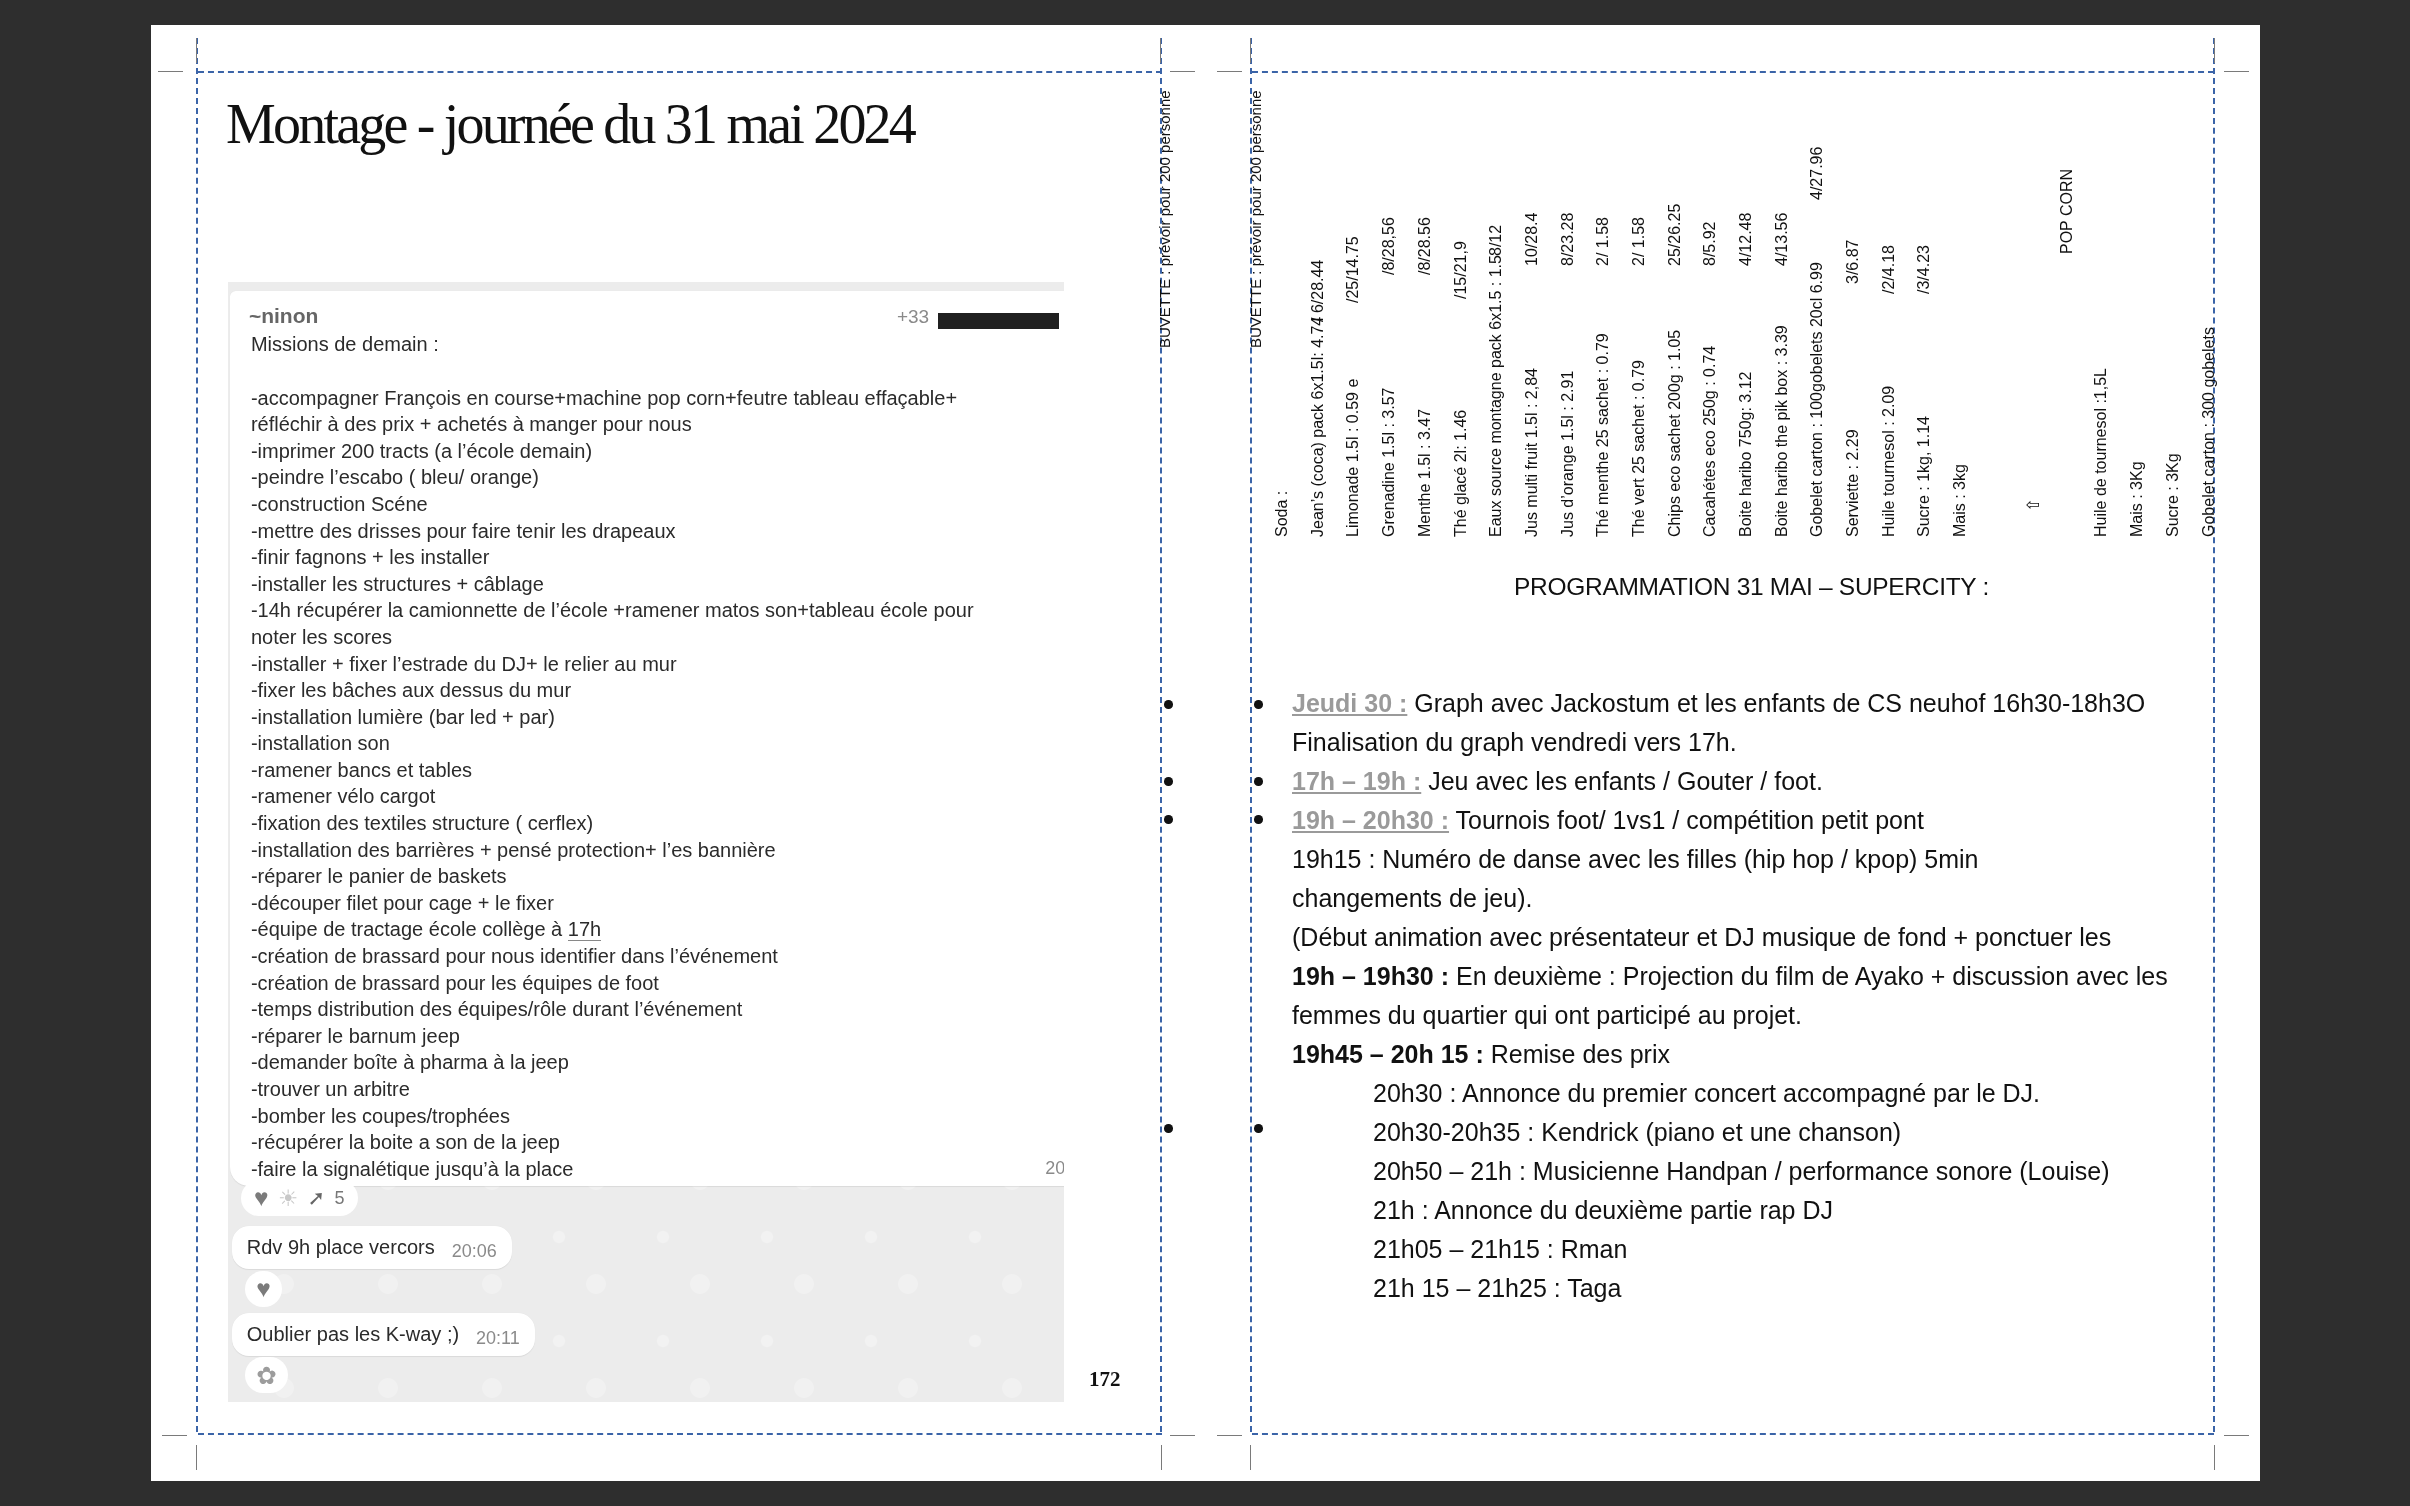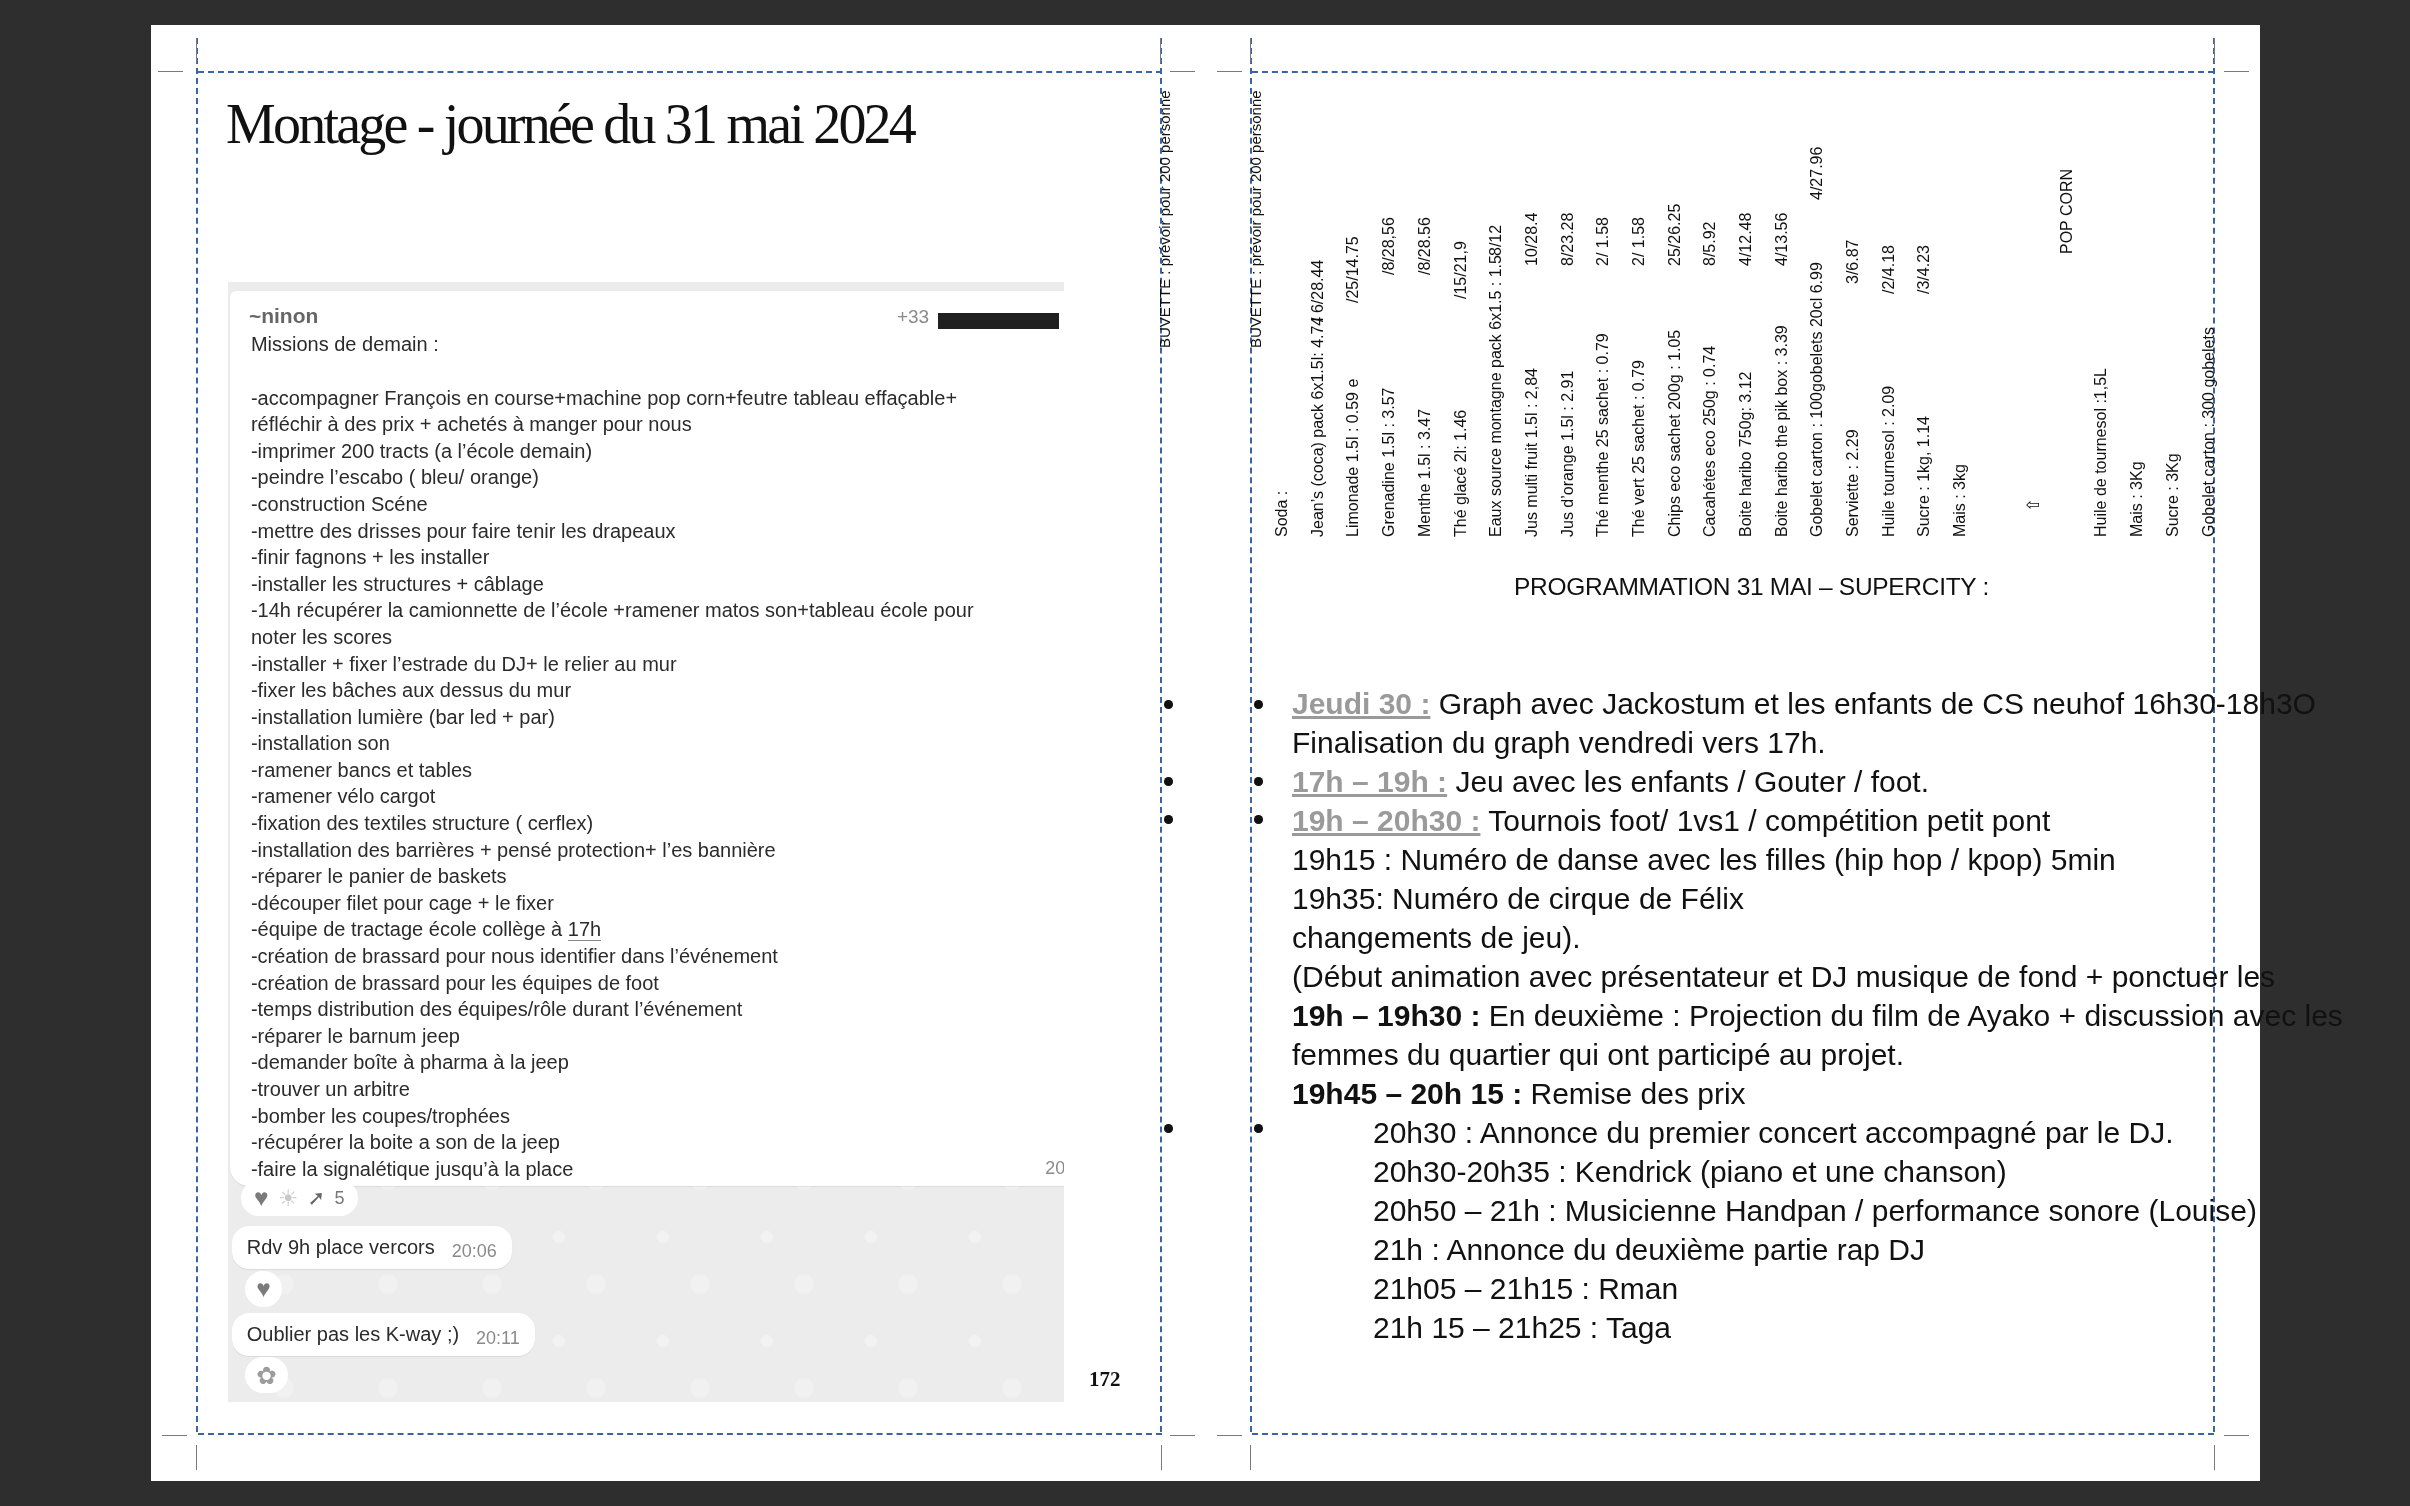--- a/index.html
+++ b/index.html
@@ -32,21 +32,21 @@
   .crutch{color:#666;font-size:21px;}
   .flower{color:#9c9c9c;font-size:24.5px;}
   .small-bubble{height:43px;display:flex;align-items:center;padding:0 15px;font-size:20px;color:#2b2b2b;border-radius:17px;}
   .small-bubble .time{position:static;margin-left:17px;font-size:18px;margin-top:7.5px;}
 
   
   .rot{position:absolute;transform-origin:0 0;transform:rotate(-90deg);white-space:nowrap;font-size:16px;color:#111;font-family:"Liberation Sans",sans-serif;}
   .rot-blue{font-size:16px;}
 
   .prog-title{position:absolute;left:1337px;top:573px;width:829px;text-align:center;font-size:24.5px;color:#111;letter-spacing:-0.3px;}
-  .prog{position:absolute;left:1292px;top:684px;width:904px;font-size:30px;color:#111;line-height:39px;}
+  .prog{position:absolute;left:1292px;top:684px;width:904px;font-size:25px;color:#111;line-height:39px;}
   .prog .line{display:block;white-space:nowrap;height:39px;}
   .prog .ind{padding-left:81px;}
   .prog .head{color:#9a9a9a;font-weight:bold;text-decoration:underline;text-decoration-color:#9a9a9a;}
   .prog .bold{font-weight:bold;}
   .bullet{position:absolute;width:8.5px;height:8.5px;border-radius:50%;background:#111;}
 </style>
 </head>
 <body>
 
 <div class="page"></div>
@@ -170,21 +170,20 @@
     <div class="rot" style="left: 2200px; top: 537px;">Gobelet carton : 300 gobelets</div>
   </div>
 
 <div class="prog-title">PROGRAMMATION 31 MAI – SUPERCITY :</div>
 <div class="prog" id="prog">
     <div class="line"><span class="head">Jeudi 30 :</span><span> Graph avec Jackostum et les enfants de CS neuhof 16h30-18h3O</span></div>
     <div class="line"><span>Finalisation du graph vendredi vers 17h.</span></div>
     <div class="line"><span class="head">17h – 19h :</span><span> Jeu avec les enfants / Gouter / foot.</span></div>
     <div class="line"><span class="head">19h – 20h30 :</span><span> Tournois foot/ 1vs1 / compétition petit pont</span></div>
     <div class="line"><span>19h15 : Numéro de danse avec les filles (hip hop / kpop) 5min</span></div>
-    <div class="line"><span>19h35: Numéro de cirque de Félix</span></div>
     <div class="line"><span>changements de jeu).</span></div>
     <div class="line"><span>(Début animation avec présentateur et DJ musique de fond + ponctuer les</span></div>
     <div class="line"><span class="bold">19h – 19h30 :</span><span> En deuxième : Projection du film de Ayako + discussion avec les</span></div>
     <div class="line"><span>femmes du quartier qui ont participé au projet.</span></div>
     <div class="line"><span class="bold">19h45 – 20h 15 :</span><span> Remise des prix</span></div>
     <div class="line ind"><span>20h30 : Annonce du premier concert accompagné par le DJ.</span></div>
     <div class="line ind"><span>20h30-20h35 : Kendrick (piano et une chanson)</span></div>
     <div class="line ind"><span>20h50 – 21h : Musicienne Handpan / performance sonore (Louise)</span></div>
     <div class="line ind"><span>21h : Annonce du deuxième partie rap DJ</span></div>
     <div class="line ind"><span>21h05 – 21h15 : Rman</span></div>

